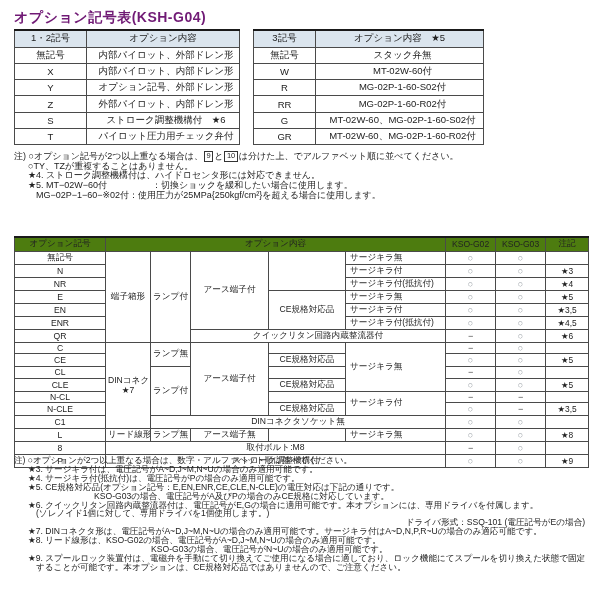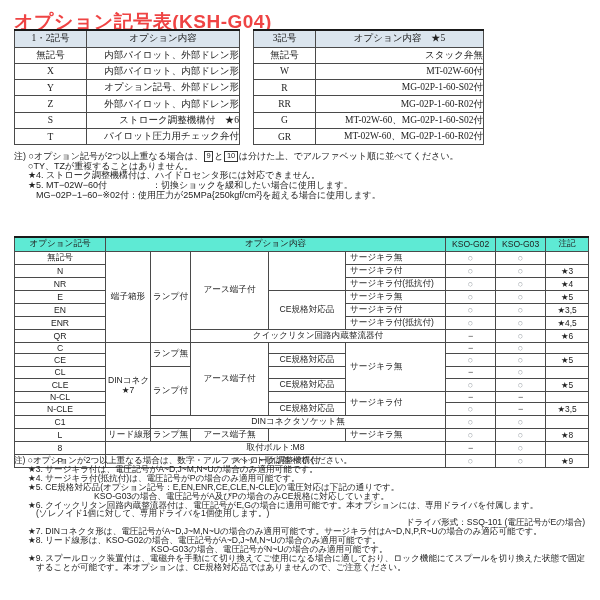--- a/index.html
+++ b/index.html
@@ -1,50 +1,50 @@
 <!DOCTYPE html>
 <html><head>
 <meta charset="utf-8">
 <style>
   * { margin:0; padding:0; box-sizing:border-box; }
   html,body { background:#fff; }
   .page {
     position:relative; width:600px; height:600px; background:#ffffff;
     font-family:"Liberation Sans","DejaVu Sans",sans-serif; color:#222; overflow:hidden;
   }
-  .sec-title { position:absolute; left:14px; font-size:19px; font-weight:bold; color:#ef4444; letter-spacing:0.5px; }
+  .sec-title { position:absolute; left:14px; font-size:14px; font-weight:bold; color:#701a75; letter-spacing:0.5px; }
   #ksh-title { top:9px; }
   #kso-title { top:218px; }
 
   
   .tables1 { position:absolute; left:14px; top:29px; display:flex; gap:13px; align-items:flex-start; }
   table { border-collapse:collapse; table-layout:fixed; }
-  .t { border:1.5px solid #1a1a1a; border-top-width:2.5px;font-family:Liberation Serif, serif; }
+  .t { border:1.5px solid #1a1a1a; border-top-width:2.5px; }
   .t th, .t td { border:1px solid #4a4a4a; font-size:9.5px; color:#222; overflow:hidden; white-space:nowrap; }
   .t th { background:#dbe5ee; font-weight:normal; height:17px; text-align:center; }
   .t td { height:16.3px; }
   .t td.sym { text-align:center; }
-  .t td.desc { text-align:right; padding-left:6px; }
+  .t td.desc { text-align:center; padding-left:6px; }
   #t-ksh-left { width:225px; }
   #t-ksh-right { width:230px;border-radius:21px; }
 
   
   .notes1 { position:absolute; left:14px; top:151px; font-size:9px; line-height:9.8px; color:#222; white-space:nowrap; }
   .notes2 { position:absolute; left:14px; top:456px; font-size:8.6px; line-height:8.9px; color:#222; white-space:nowrap; }
   .ind1 { margin-left:14px; }
   .ind2 { margin-left:22px; }
   .ind2b { margin-left:27px;text-align:right; }
   .ind3 { margin-left:80px; }
   .ind3b { margin-left:95px;padding-left:42px; }
   .boxnum { display:inline-block; border:1px solid #333; padding:0 1.5px; font-size:7.5px; line-height:8.5px; margin:0 1px; vertical-align:0.5px; }
 
   
   #t-kso { position:absolute; left:14px; top:236px; width:574px; border:1.5px solid #1a1a1a; border-top-width:2.5px; }
   #t-kso th, #t-kso td { border:1px solid #4a4a4a; font-size:8.6px; overflow:hidden; white-space:nowrap; }
-  #t-kso th { background:#5eead4; font-weight:normal; height:14px; text-align:center; }
+  #t-kso th { background:#4d7c0f; font-weight:normal; height:14px; text-align:center; }
   #t-kso td { height:11.6px; text-align:center; padding:0 2px; }
   #t-kso td.lft { text-align:left; padding-left:4px; }
   #t-kso td.mark { color:#444; font-size:9px; }
   #t-kso td.mark.circ { color:#9aa0a6; }
   #t-kso td.note { font-size:8.4px; }
   .din2 { line-height:10px; }
 </style>
 </head>
 <body>
 

